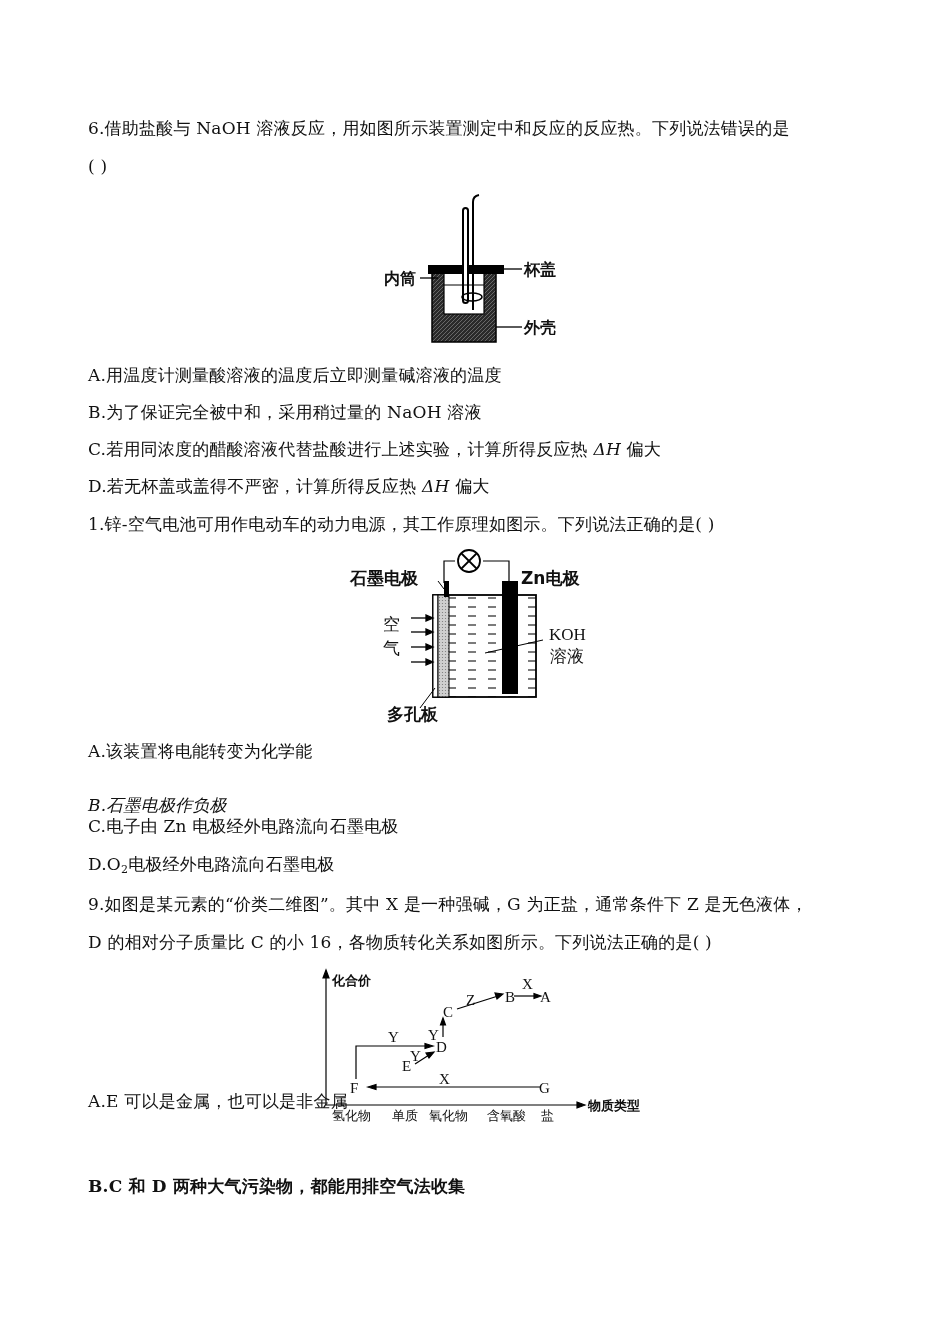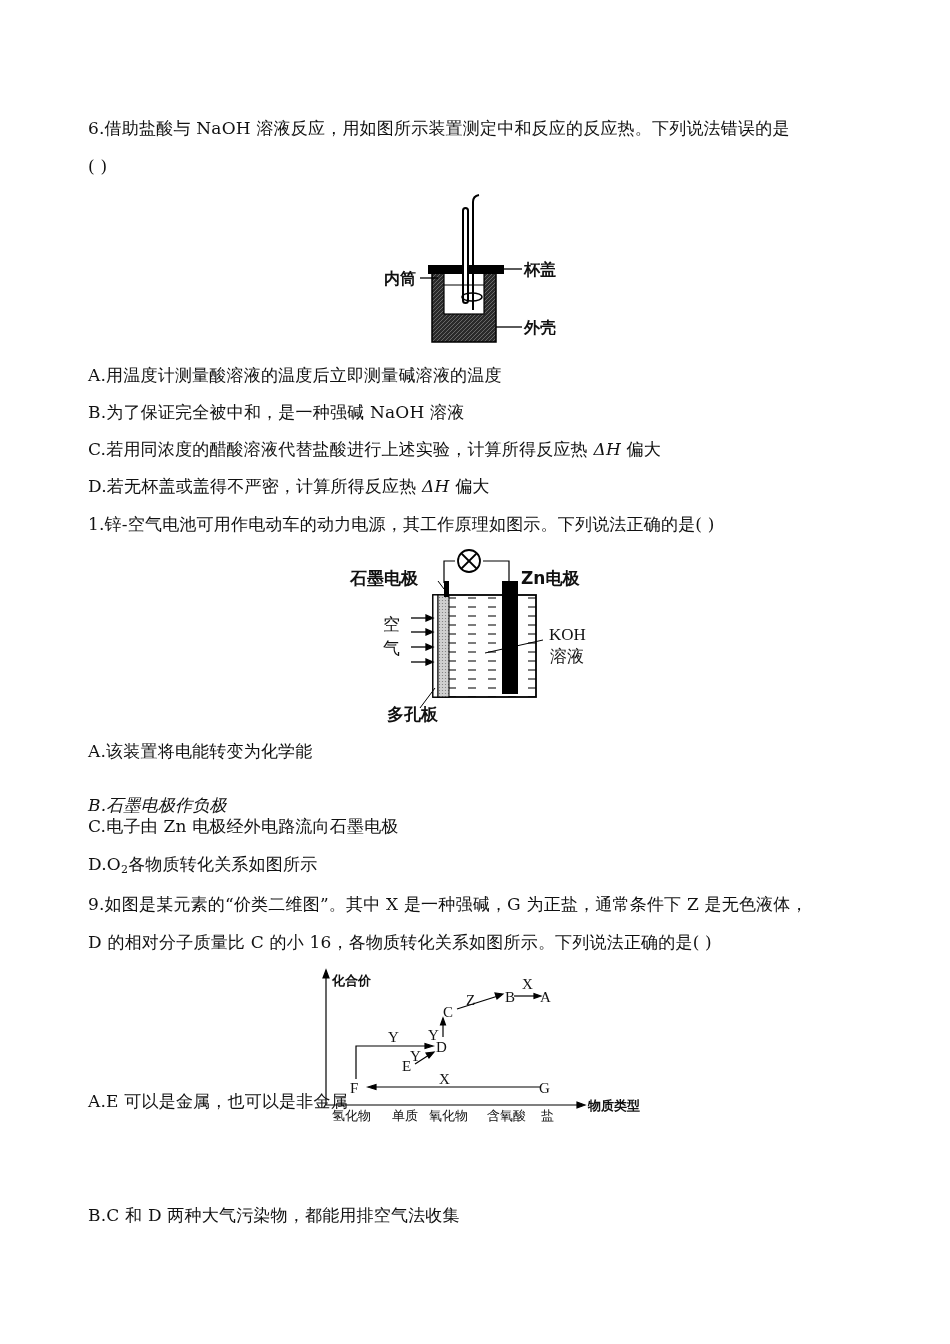--- a/index.html
+++ b/index.html
@@ -50,21 +50,21 @@
     <line x1="40" y1="88" x2="58" y2="88" stroke="#000" stroke-width="1.3"></line>
     <line x1="124" y1="79" x2="142" y2="79" stroke="#000" stroke-width="1.3"></line>
     <line x1="116" y1="137" x2="142" y2="137" stroke="#000" stroke-width="1.3"></line>
     <text x="4" y="94" font-size="16" font-weight="bold">内筒</text>
     <text x="144" y="85" font-size="16" font-weight="bold">杯盖</text>
     <text x="144" y="143" font-size="16" font-weight="bold">外壳</text>
   </svg>
 </div>
 
 <div class="line" style="top:364px;">A.用温度计测量酸溶液的温度后立即测量碱溶液的温度</div>
-<div class="line" style="top:401px;">B.为了保证完全被中和，是一种强碱 NaOH 溶液</div>
+<div class="line" style="top:401px;">B.为了保证完全被中和，采用稍过量的 NaOH 溶液</div>
 <div class="line" style="top:438px;">
   <span>C.若用同浓度的醋酸溶液代替盐酸进行上述实验，计算所得反应热 </span><i class="dh">ΔH</i><span> 偏大</span>
 </div>
 <div class="line" style="top:475px;">
   <span>D.若无杯盖或盖得不严密，计算所得反应热 </span><i class="dh">ΔH</i><span> 偏大</span>
 </div>
 
 <div class="line" style="top:513px;">1.锌-空气电池可用作电动车的动力电源，其工作原理如图示。下列说法正确的是(   )</div>
 
 <div class="fig" style="left:345px; top:548px;">
@@ -116,21 +116,21 @@
     <text x="204" y="92" font-size="17" class="serif-t">KOH</text>
     <text x="205" y="114" font-size="17">溶液</text>
     <text x="42" y="172" font-size="17" font-weight="bold">多孔板</text>
   </svg>
 </div>
 
 <div class="line" style="top:740px;">A.该装置将电能转变为化学能</div>
 <div class="line" style="top:794px;font-style:italic;">B.石墨电极作负极</div>
 <div class="line" style="top:815px;">C.电子由 Zn 电极经外电路流向石墨电极</div>
 <div class="line" style="top:853px;">
-  <span>D.</span><span>O</span><sub>2</sub><span>各物质转化关系如图所示</span>
+  <span>D.</span><span>O</span><sub>2</sub><span>电极经外电路流向石墨电极</span>
 </div>
 
 <div class="line" style="top:893px;">9.如图是某元素的“价类二维图”。其中 X 是一种强碱，G 为正盐，通常条件下 Z 是无色液体，</div>
 <div class="line" style="top:931px;">D 的相对分子质量比 C 的小 16，各物质转化关系如图所示。下列说法正确的是(   )</div>
 
 <div class="fig" style="left:312px; top:967px;">
   <svg width="340" height="160" viewBox="0 0 340 160">
     <g stroke="#000" stroke-width="1.2" fill="#000">
 
       <line x1="14" y1="138" x2="14" y2="8"></line>
@@ -175,13 +175,13 @@
     <text x="276" y="143" font-size="13" font-weight="bold">物质类型</text>
     <text x="20" y="153" font-size="13">氢化物</text>
     <text x="80" y="153" font-size="13">单质</text>
     <text x="117" y="153" font-size="13">氧化物</text>
     <text x="175" y="153" font-size="13">含氧酸</text>
     <text x="229" y="153" font-size="13">盐</text>
   </svg>
 </div>
 
 <div class="line" style="top:1090px;">A.E 可以是金属，也可以是非金属</div>
-<div class="line" style="top:1204px;">B.C 和 D 两种大气污染物，都能用排空气法收集</div>
+<div class="line" style="top:1175px;font-weight:bold;">B.C 和 D 两种大气污染物，都能用排空气法收集</div>
 
 </body></html>

